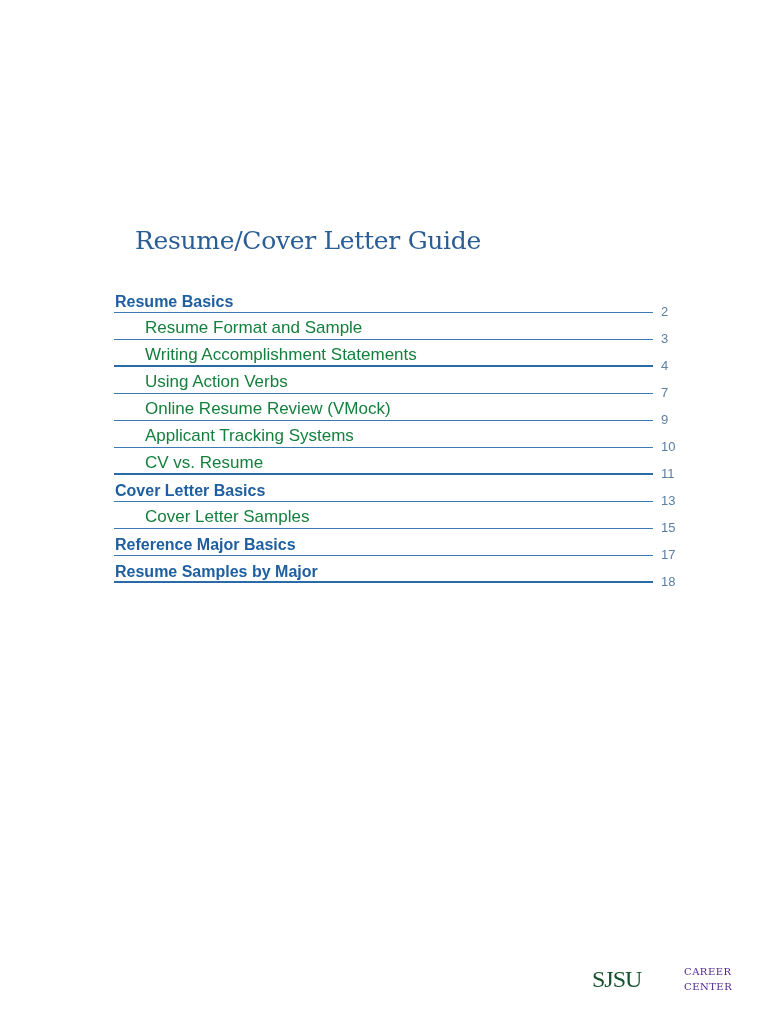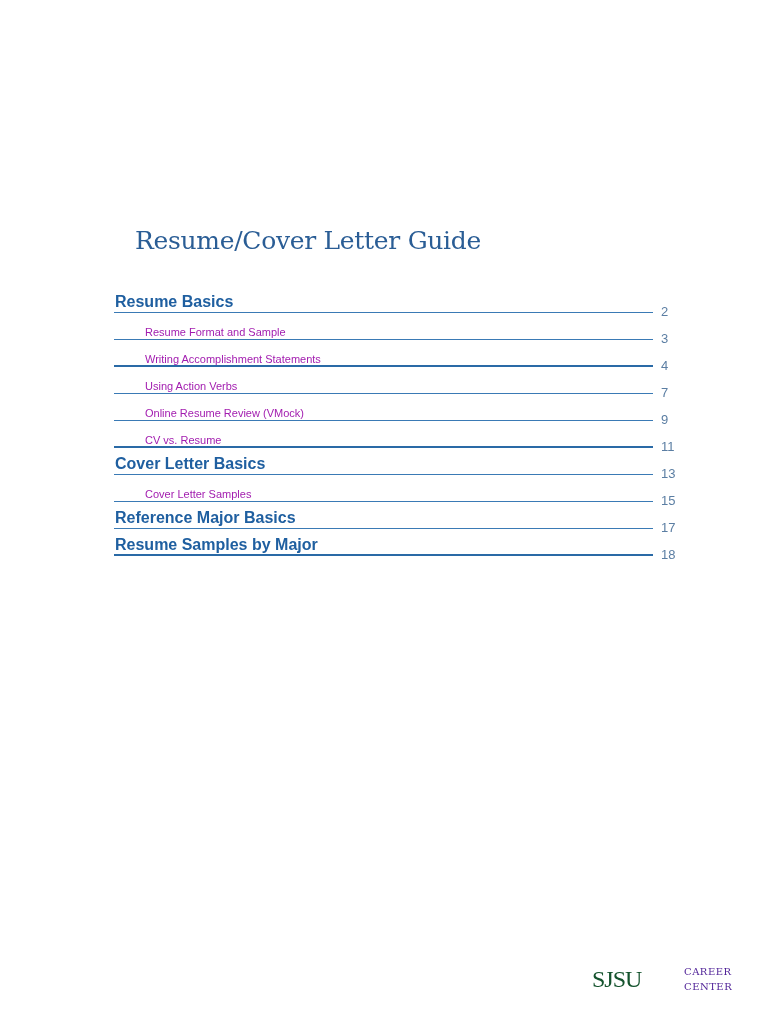--- a/index.html
+++ b/index.html
@@ -7,21 +7,21 @@
     width: 768px; height: 1024px; background: #ffffff; position: relative; overflow: hidden;
     font-family: "Liberation Sans", sans-serif;
   }
   .title {
     position: absolute; top: 226px; left: 0; width: 616px; text-align: center;
     font-family: "DejaVu Serif", serif; font-size: 25px; color: #2a5d95; letter-spacing: -0.3px;
   }
   .toc { position: absolute; left: 114px; top: 286px; width: 570px; }
   .row { position: relative; height: 27px; }
   .label {
-    position: absolute; bottom: 2px; font-size: 11px; color: #a21caf; white-space: nowrap;
+    position: absolute; bottom: 2px; font-size: 17px; color: #15803d; white-space: nowrap;
   }
   .row.lvl1 .label { left: 1px; font-weight: bold; color: #1f5fa0; font-size: 16px; }
   .row.lvl2 .label { left: 31px; }
   .rule {
     position: absolute; left: 0; width: 539px; bottom: 0; height: 1px; background: #3a7ab5;
   }
   .rule.thick { height: 2px; background: #2a6aa6; }
   .page {
     position: absolute; left: 547px; bottom: -6px; font-size: 13px; color: #5b7ea3;
   }
@@ -60,20 +60,25 @@
     <span class="label">Using Action Verbs</span>
     <div class="rule"></div>
     <span class="page">7</span>
   </div>
   <div class="row lvl2">
     <span class="label">Online Resume Review (VMock)</span>
     <div class="rule"></div>
     <span class="page">9</span>
   </div>
   <div class="row lvl2">
+    <span class="label">Applicant Tracking Systems</span>
+    <div class="rule"></div>
+    <span class="page">10</span>
+  </div>
+  <div class="row lvl2">
     <span class="label">CV vs. Resume</span>
     <div class="rule thick"></div>
     <span class="page">11</span>
   </div>
   <div class="row lvl1">
     <span class="label">Cover Letter Basics</span>
     <div class="rule"></div>
     <span class="page">13</span>
   </div>
   <div class="row lvl2">

